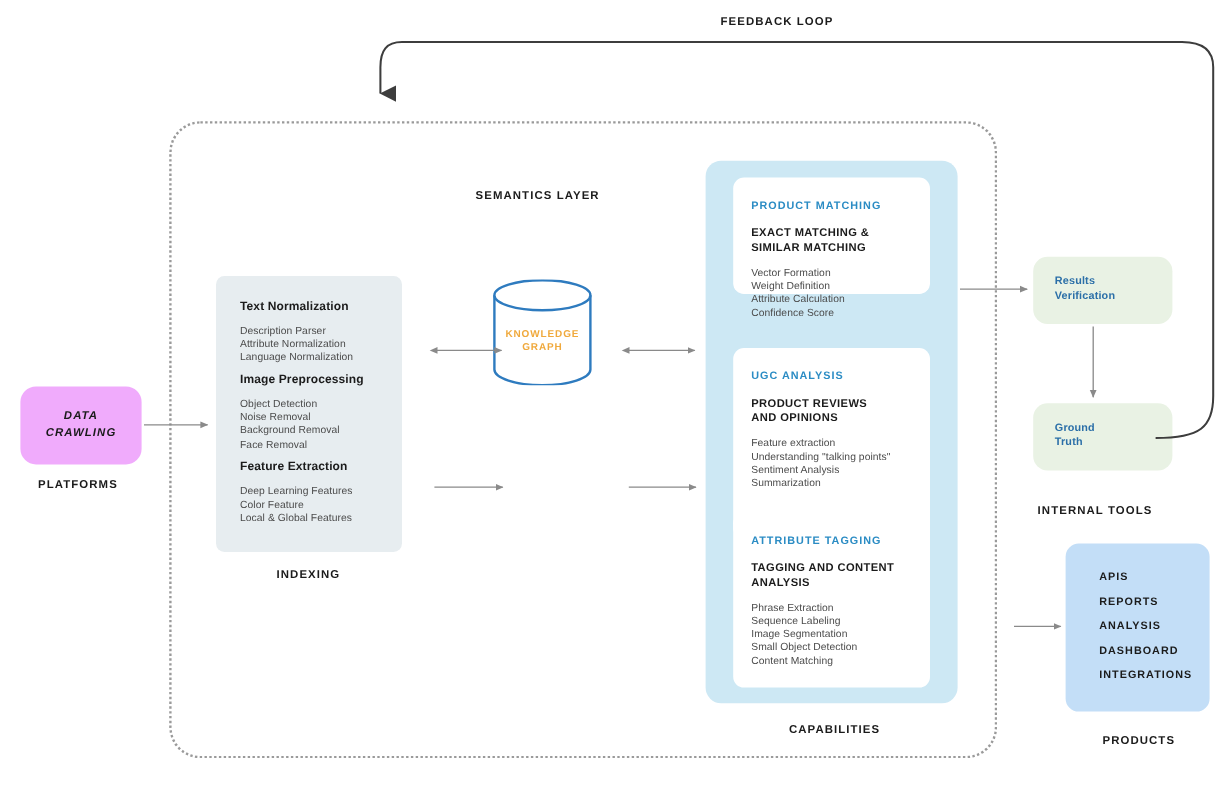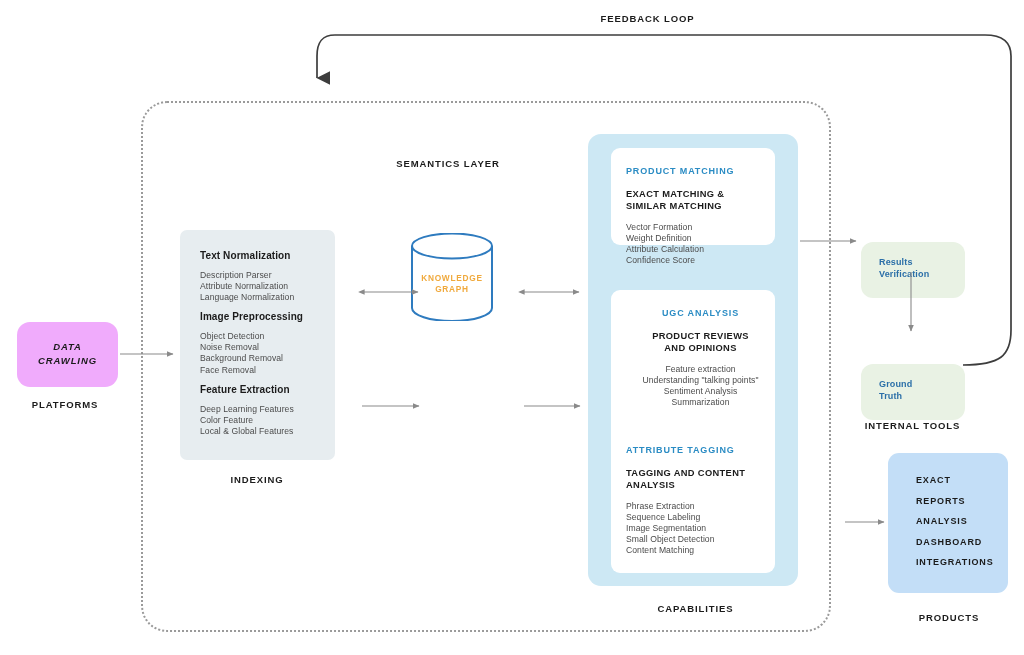--- a/index.html
+++ b/index.html
@@ -99,42 +99,42 @@
     border-radius: 13px;
   }
   .cap-card {
     background: #ffffff;
     border-radius: 9px;
     position: absolute;
     left: 611px;
     width: 164px;
   }
   #cap-card-matching { top: 148px; height: 97px; }
-  #cap-card-ugc     { top: 290px; height: 159px; text-align: center; }
+  #cap-card-ugc     { top: 290px; height: 159px; }
   #cap-card-tagging { top: 427px; height: 146px; }
   .cap-title {
     font-size: 9px; font-weight: bold; letter-spacing: 0.85px;
     color: #2B8CC4; padding: 18px 0 0 15px;
   }
   .cap-sub {
     font-size: 9.3px; font-weight: bold; letter-spacing: 0.35px;
     color: #1b1b1b; padding: 13px 0 0 15px; line-height: 11.5px;
   }
   .cap-list {
     font-size: 8.6px; color: #4b4b4b; line-height: 11.1px;
     padding: 10px 0 0 15px; letter-spacing: 0.05px;
   }
   #capabilities-label { left: 608px; top: 603px; width: 175px; }
 
   
   .tool-box {
     position: absolute;
     background: #E9F2E4;
     border-radius: 12px;
-    width: 104px; height: 56px; margin-top: 28px;
+    width: 116px; height: 56px;
   }
   #tool-results { left: 861px; top: 214px; }
   #tool-ground  { left: 861px; top: 336px; }
   .tool-text {
     font-size: 9px; font-weight: bold; color: #2B6FA8;
     line-height: 12px; padding: 14px 0 0 18px; letter-spacing: 0.15px;
   }
   #internal-tools-label { left: 845px; top: 420px; width: 135px; }
 
   
@@ -279,21 +279,21 @@
   <div class="abs tool-box" id="tool-ground">
     <div class="tool-text">
       <div>Ground</div>
       <div>Truth</div>
     </div>
   </div>
   <div class="abs caption" id="internal-tools-label">INTERNAL TOOLS</div>
 
   <div class="abs" id="products-box">
     <div id="products-inner">
-      <div class="prod-item">EXACT</div>
+      <div class="prod-item">APIS</div>
       <div class="prod-item">REPORTS</div>
       <div class="prod-item">ANALYSIS</div>
       <div class="prod-item">DASHBOARD</div>
       <div class="prod-item">INTEGRATIONS</div>
     </div>
   </div>
   <div class="abs caption" id="products-label">PRODUCTS</div>
 
   <svg class="abs" id="arrow-layer">
     <defs>

